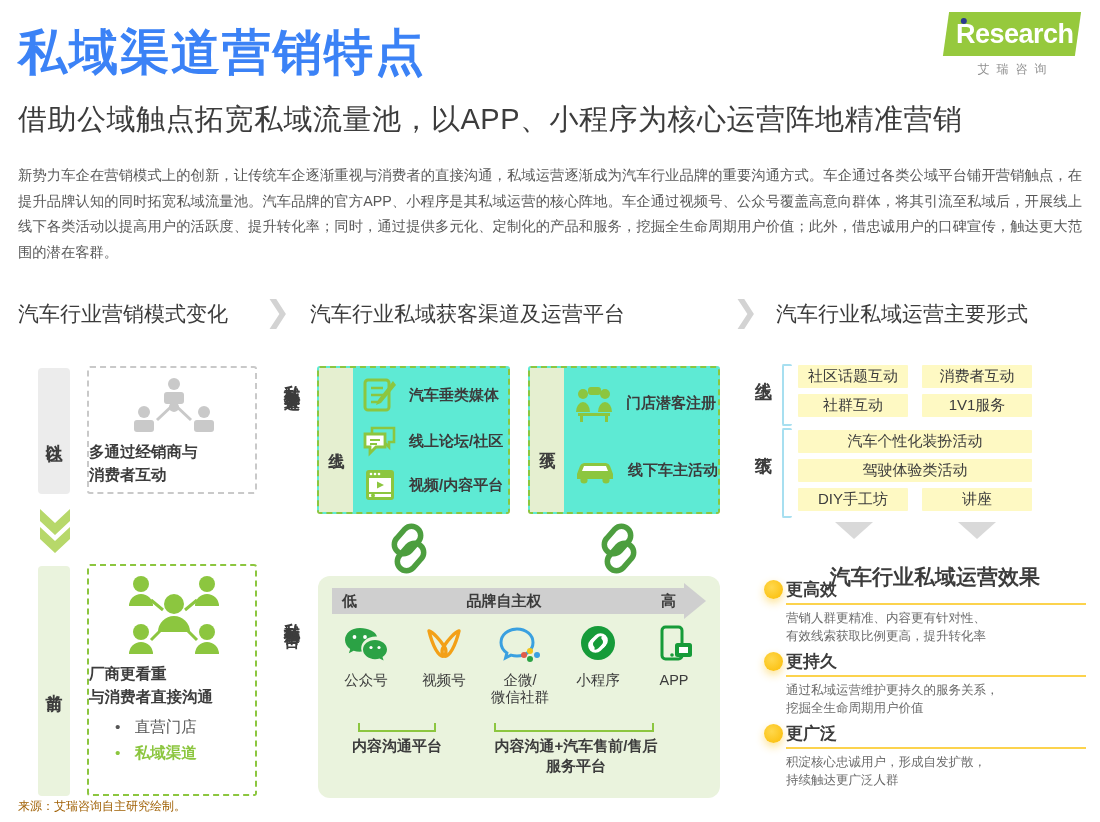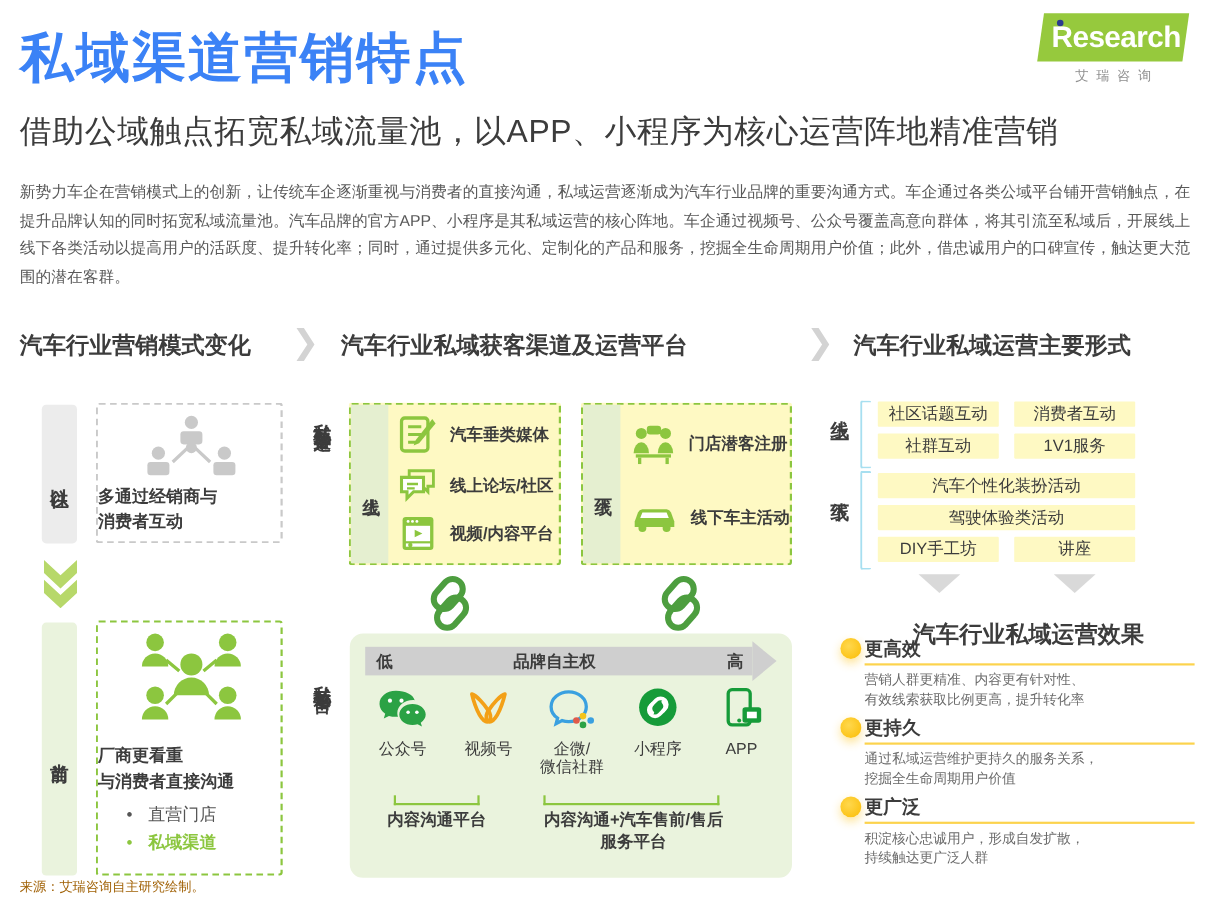--- a/index.html
+++ b/index.html
@@ -34,21 +34,21 @@
     position:absolute; left:18px; top:100px;
     font-size:29px; color:#3c3c3c; letter-spacing:0.5px;
   }
   #body-text{
     position:absolute; left:18px; top:163px; width:1064px;
     font-size:14.3px; line-height:25.5px; color:#595959; text-align:justify;
   }
 
   
   #sections{ position:absolute; left:0; top:296px; width:1100px; height:40px; }
-  .sec-h{ position:absolute; font-size:21px; font-weight:bold; color:#3c3c3c; white-space:nowrap; }
+  .sec-h{ position:absolute; font-size:21px; font-weight:normal; color:#3c3c3c; white-space:nowrap; }
   .sec-chev{ position:absolute; font-size:30px; color:#d3d3d3; font-weight:bold; }
 
   
   .vlabel{
     position:absolute; writing-mode:vertical-rl; text-orientation:upright;
     font-weight:bold; color:#3c3c3c; letter-spacing:2px;
   }
 
   
   .side-tag{
@@ -56,21 +56,21 @@
     display:flex; align-items:center; justify-content:center;
   }
   .side-tag span{
     writing-mode:vertical-rl; text-orientation:upright;
     font-size:17px; font-weight:bold; color:#3c3c3c; letter-spacing:1px;
   }
   .dashbox{ position:absolute; border-radius:3px; }
   .cardtext{ text-align:left; font-weight:bold; color:#3c3c3c; }
 
   
-  .chanbox{ position:absolute; border:2px dashed #8cc63f; border-radius:3px; background:#fef9c3; }
+  .chanbox{ position:absolute; border:2px dashed #8cc63f; border-radius:3px; background:#5eead4; }
   .chanbox .stripe{
     position:absolute; left:0; top:0; bottom:0; width:34px; background:#e5efd0;
     display:flex; align-items:center; justify-content:center;
   }
   .chanbox .stripe span{
     writing-mode:vertical-rl; text-orientation:upright;
     font-size:16px; font-weight:bold; color:#3c3c3c;
   }
   .chan-item{ position:absolute; display:flex; align-items:center; }
   .chan-item .lbl{ font-size:15px; font-weight:bold; color:#3c3c3c; margin-left:12px; white-space:nowrap; }
@@ -177,21 +177,21 @@
         <path d="M106 32 a12 12 0 0 1 24 0 z"></path>
       <circle cx="52" cy="58" r="8"></circle>
         <path d="M40 80 a12 12 0 0 1 24 0 z"></path>
       <circle cx="118" cy="58" r="8"></circle>
         <path d="M106 80 a12 12 0 0 1 24 0 z"></path>
       <circle cx="85" cy="30" r="10"></circle>
         <path d="M69 58 a16 16 0 0 1 32 0 z"></path>
     </g>
     <path d="M62 26 L74 36 M108 26 L96 36 M62 66 L74 54 M108 66 L96 54" stroke="#8cc63f" stroke-width="3" fill="none"></path>
   </svg>
-  <div class="cardtext" style="font-size:15.5px;line-height:23px;margin-top:16px;">
+  <div class="cardtext" style="font-size:15.5px;line-height:23px;margin-top:2px;">
     <div>厂商更看重</div>
     <div>与消费者直接沟通</div>
   </div>
   <div style="margin-top:6px;padding-left:26px;font-size:15.5px;line-height:26px;color:#555;">
     <div>
       <span style="color:#555">•</span>
       <span style="margin-left:10px">直营门店</span>
     </div>
     <div>
       <span style="color:#8cc63f">•</span>

